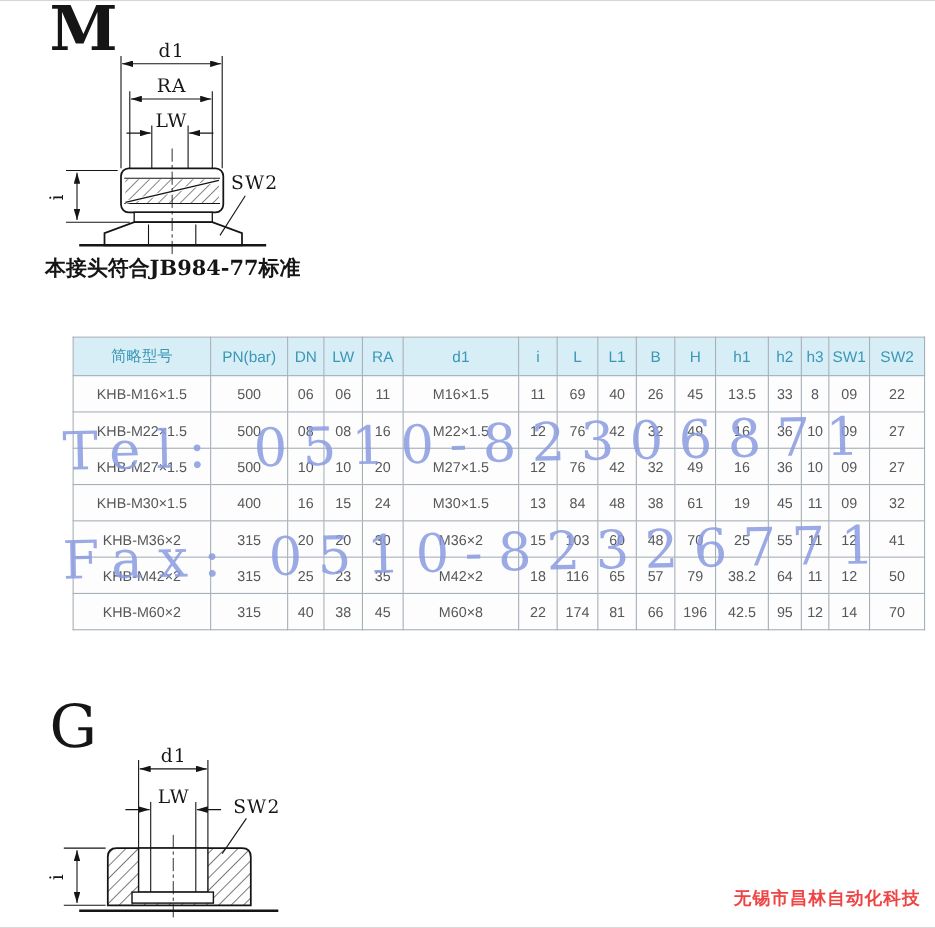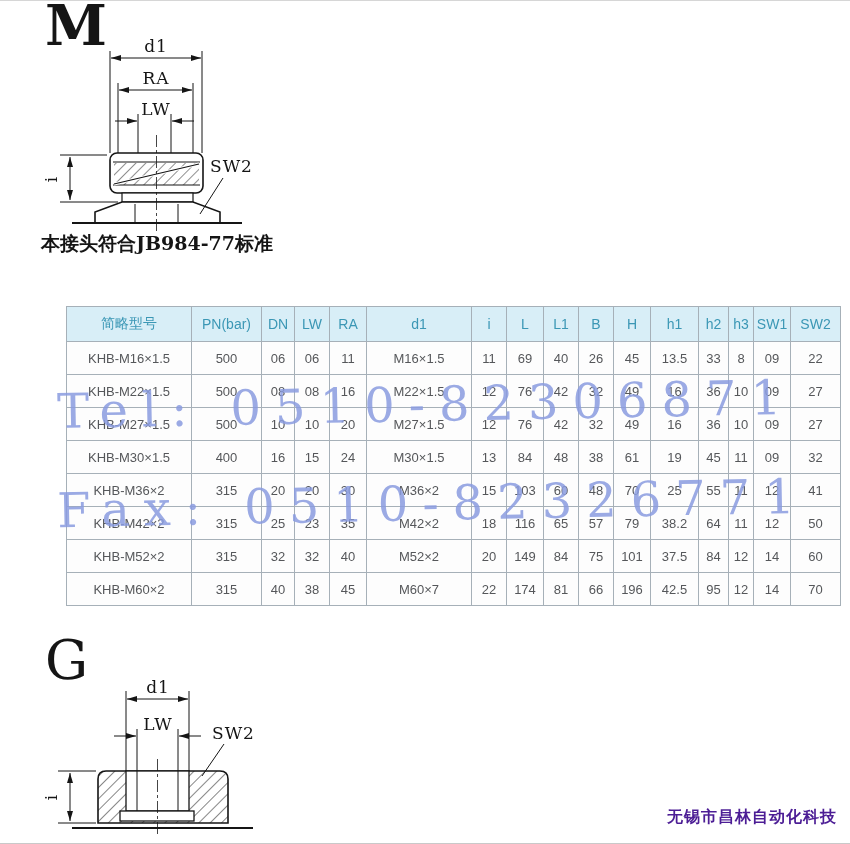--- a/index.html
+++ b/index.html
@@ -34,21 +34,21 @@
   .watermark {
     position:absolute; z-index:5; pointer-events:none; white-space:nowrap;
     font-family:"DejaVu Serif", serif; font-size:48px; line-height:1;
     letter-spacing:14px; color:#8a9ce0; opacity:0.85;
     transform:rotate(-1.1deg); transform-origin:center;
   }
   #wm-tel { left:57px; top:379px; }
   #wm-fax { left:57px; top:478px; }
   .company {
     position:absolute; right:13px; top:806px; font-size:16px; font-weight:bold;
-    color:#4c1d95; letter-spacing:1px; font-family:"Liberation Sans", sans-serif;
+    color:#ef4444; letter-spacing:1px; font-family:"Liberation Sans", sans-serif;
   }
 </style>
 </head>
 <body>
 
 <div class="page">
 
   <svg class="diagram-m" width="270" height="262" viewBox="0 0 270 262">
     <defs>
       <marker id="ar" viewBox="0 0 10 6" refX="10" refY="3" markerWidth="10" markerHeight="6" orient="auto-start-reverse" markerUnits="userSpaceOnUse">
@@ -254,44 +254,26 @@
           <td>65</td>
           <td>57</td>
           <td>79</td>
           <td>38.2</td>
           <td>64</td>
           <td>11</td>
           <td>12</td>
           <td>50</td>
         </tr>
         <tr>
-          <td>KHB-M52×2</td>
-          <td>315</td>
-          <td>32</td>
-          <td>32</td>
-          <td>40</td>
-          <td>M52×2</td>
-          <td>20</td>
-          <td>149</td>
-          <td>84</td>
-          <td>75</td>
-          <td>101</td>
-          <td>37.5</td>
-          <td>84</td>
-          <td>12</td>
-          <td>14</td>
-          <td>60</td>
-        </tr>
-        <tr>
           <td>KHB-M60×2</td>
           <td>315</td>
           <td>40</td>
           <td>38</td>
           <td>45</td>
-          <td>M60×7</td>
+          <td>M60×8</td>
           <td>22</td>
           <td>174</td>
           <td>81</td>
           <td>66</td>
           <td>196</td>
           <td>42.5</td>
           <td>95</td>
           <td>12</td>
           <td>14</td>
           <td>70</td>

